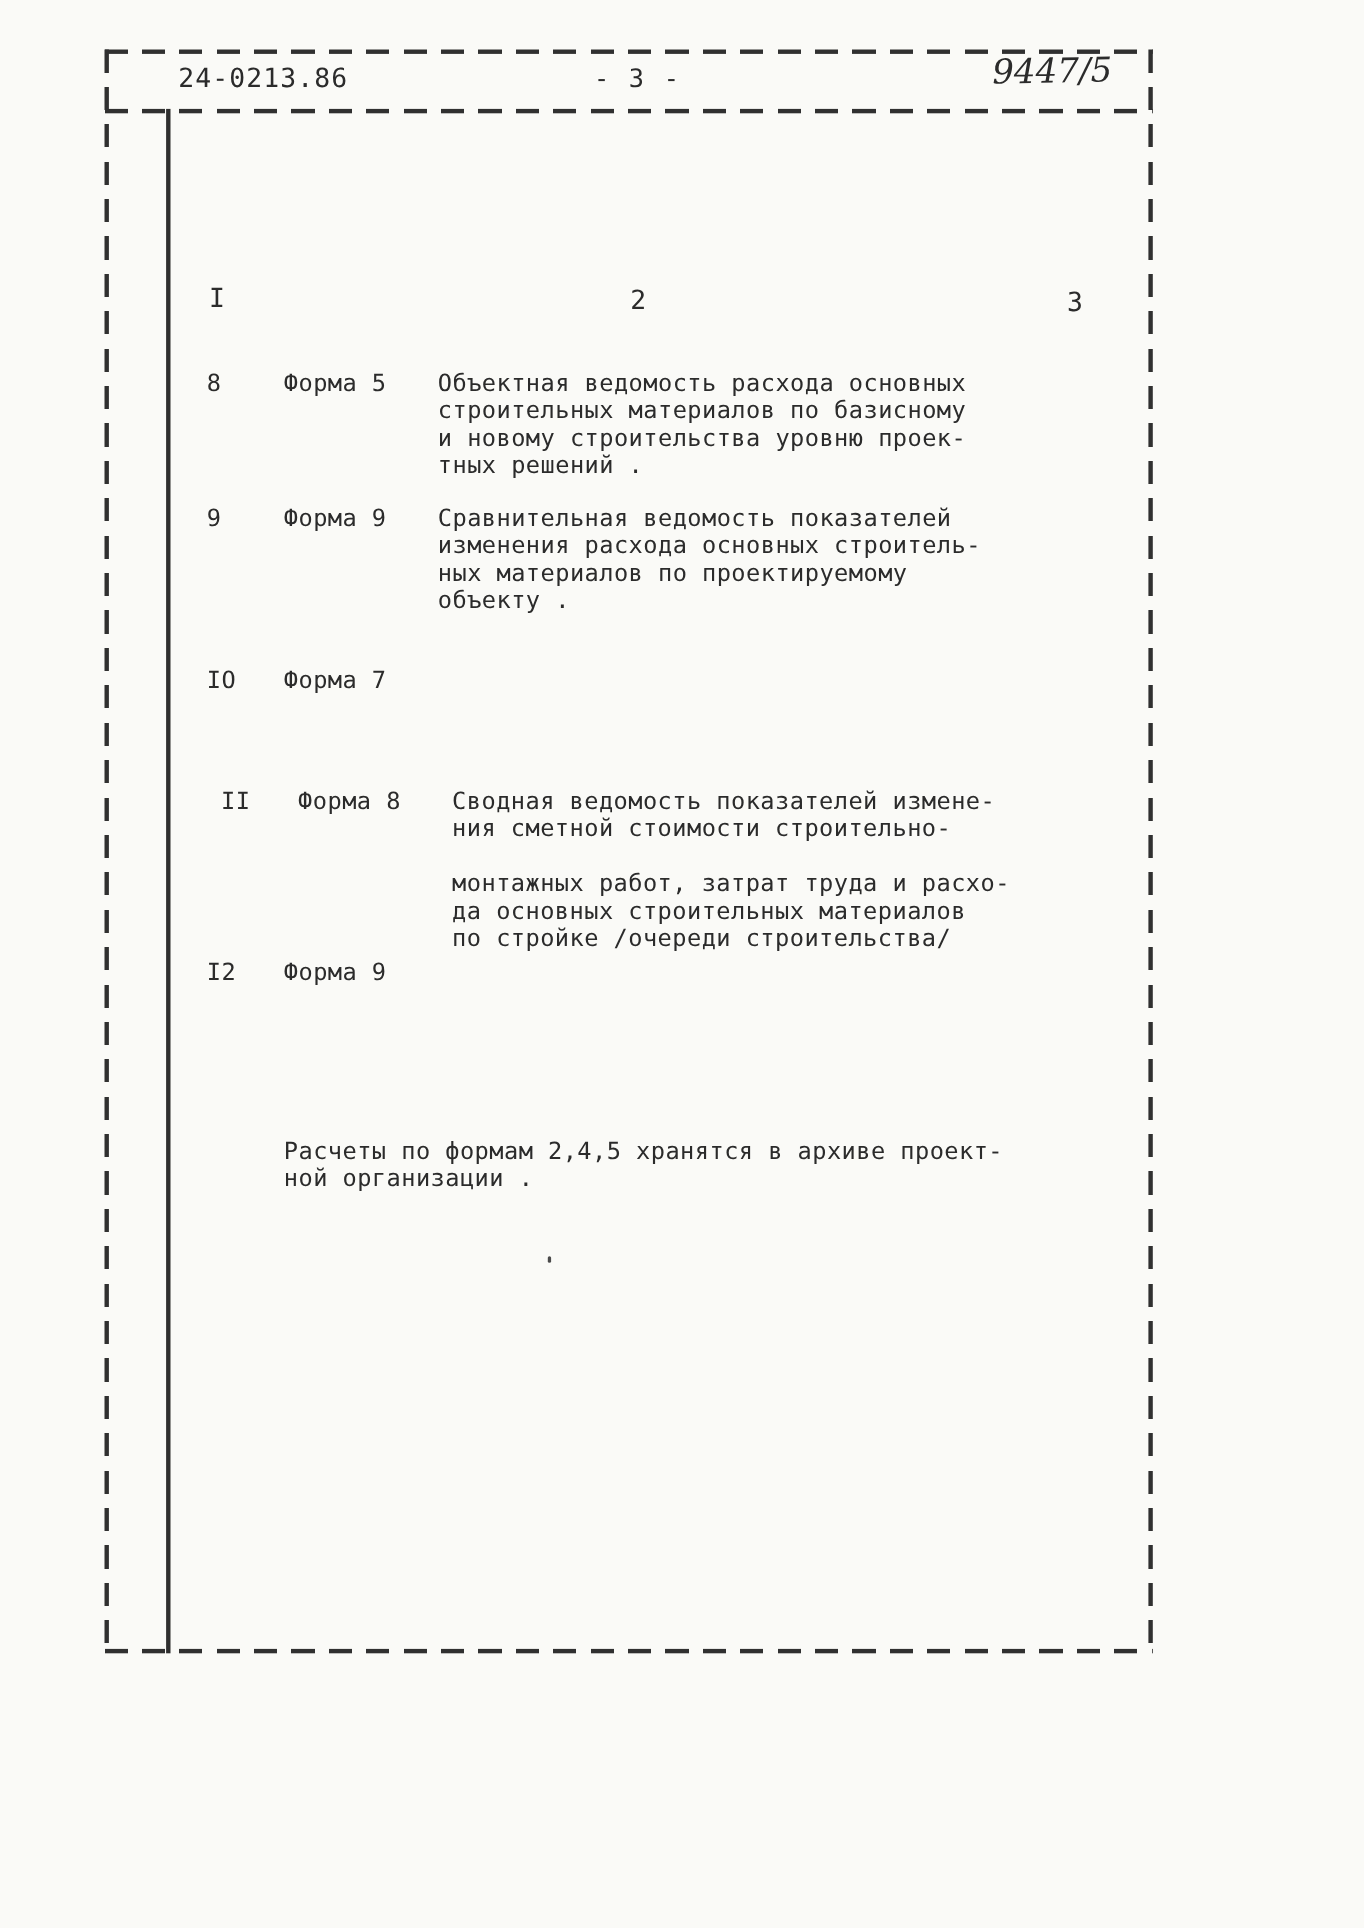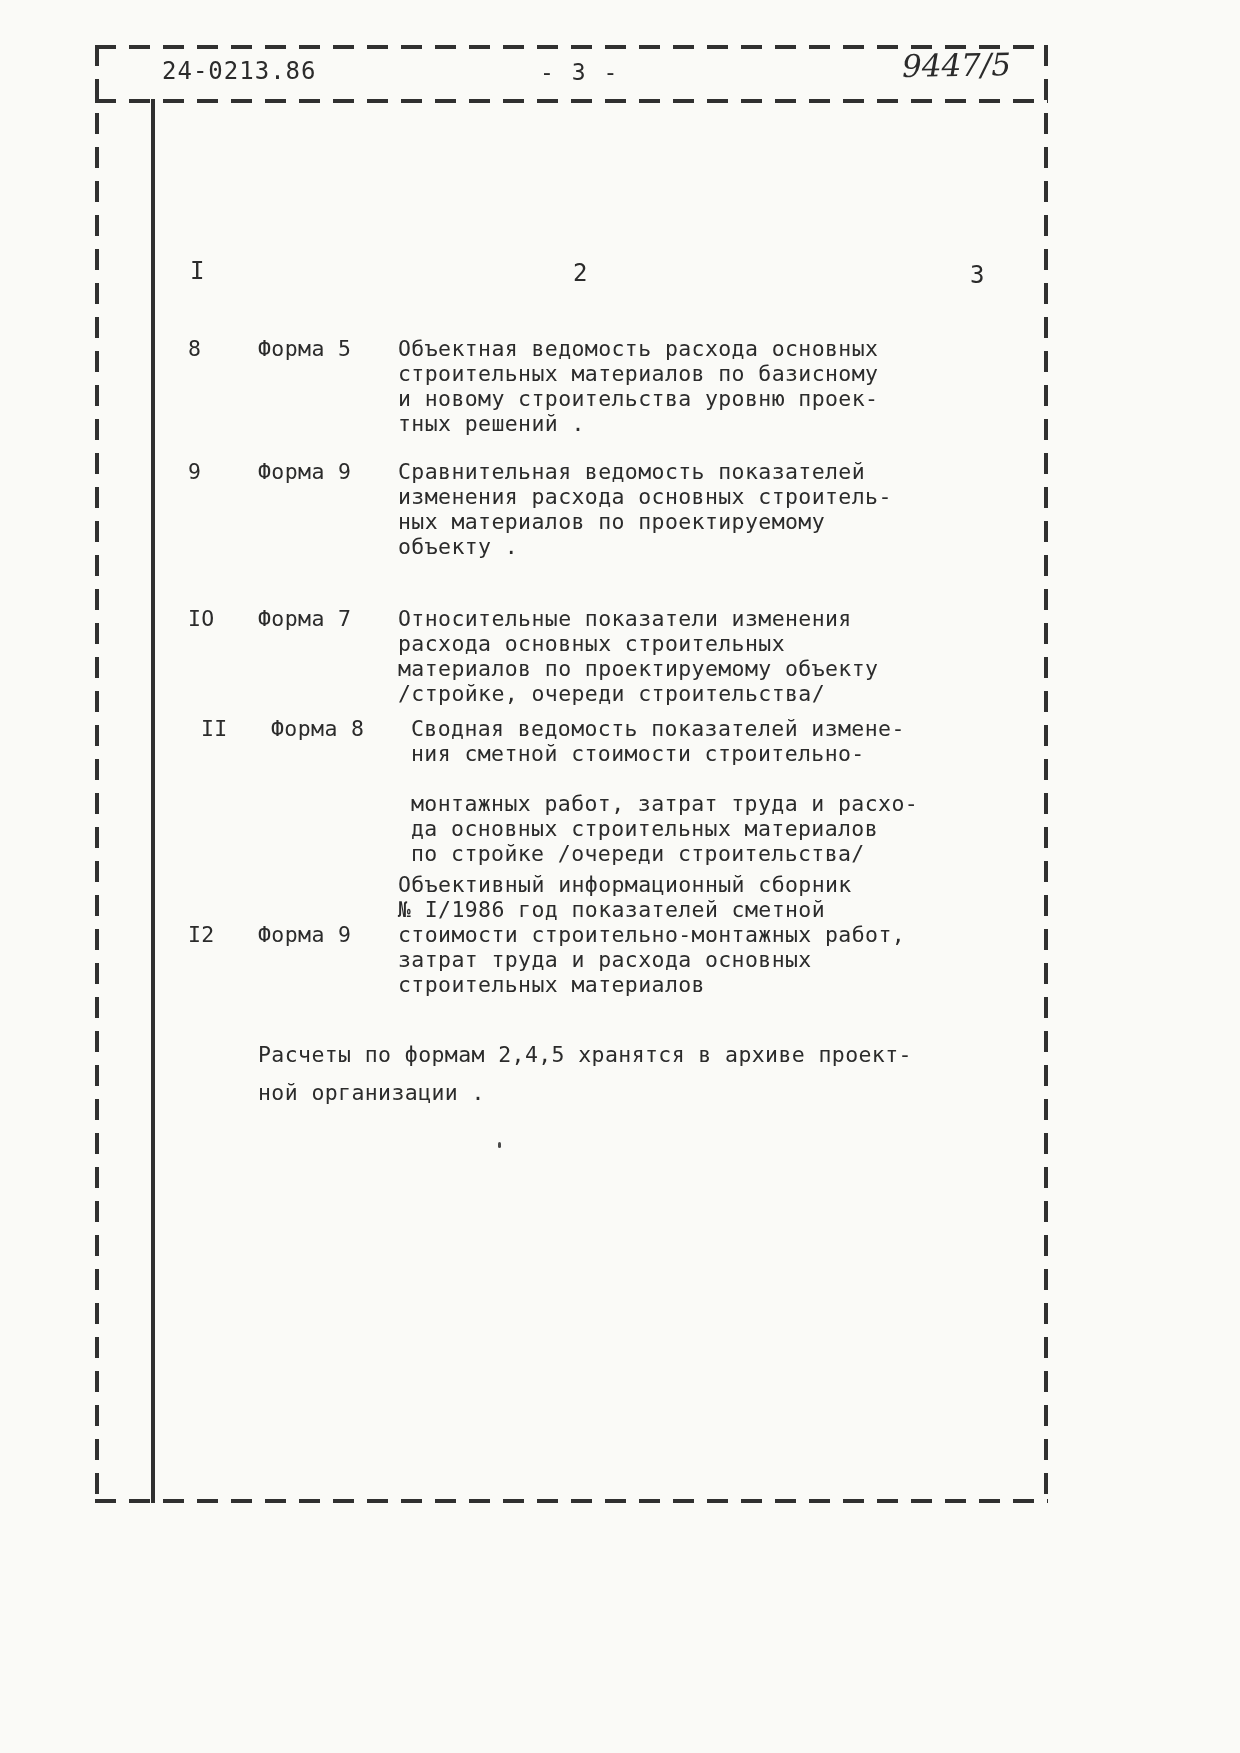--- a/index.html
+++ b/index.html
@@ -99,21 +99,21 @@
   .row-10 { top: 582px; margin-top: 24px; }
   .row-11 { top: 716px; margin-left: 13px; }
   .row-12 { top: 872px; align-items: center; }
   
   .archive-note {
     position: absolute;
     left: 258px;
     top: 1036px;
     width: 680px;
     font-size: 21.5px;
-    line-height: 38px;
+    line-height: 24px;
     letter-spacing: 0.4px;
     white-space: pre-line;
   }
   
   .speck {
     position: absolute;
     left: 498px;
     top: 1142px;
     width: 3px;
     height: 6px;
@@ -155,45 +155,36 @@
     <div class="form">Форма 9</div>
     <div class="desc">Сравнительная ведомость показателей
 изменения расхода основных строитель-
 ных материалов по проектируемому
 объекту .</div>
   </div>
 
   <div class="trow row-10">
     <div class="num">IO</div>
     <div class="form">Форма 7</div>
-    <div class="desc">Относительные показатели изменения
-расхода основных строительных
-материалов по проектируемому объекту
-/стройке, очереди строительства/</div>
   </div>
 
   <div class="trow row-11">
     <div class="num">II</div>
     <div class="form">Форма 8</div>
     <div class="desc">Сводная ведомость показателей измене-
 ния сметной стоимости строительно-
 
 монтажных работ, затрат труда и расхо-
 да основных строительных материалов
 по стройке /очереди строительства/</div>
   </div>
 
   <div class="trow row-12">
     <div class="num">I2</div>
     <div class="form">Форма 9</div>
-    <div class="desc">Объективный информационный сборник
-№ I/1986 год показателей сметной
-стоимости строительно-монтажных работ,
-затрат труда и расхода основных
-строительных материалов</div>
   </div>
 
   <div class="archive-note">Расчеты по формам 2,4,5 хранятся в архиве проект-
 ной организации .</div>
 
   <div class="speck"></div>
 
 </div>
 
 </body></html>

